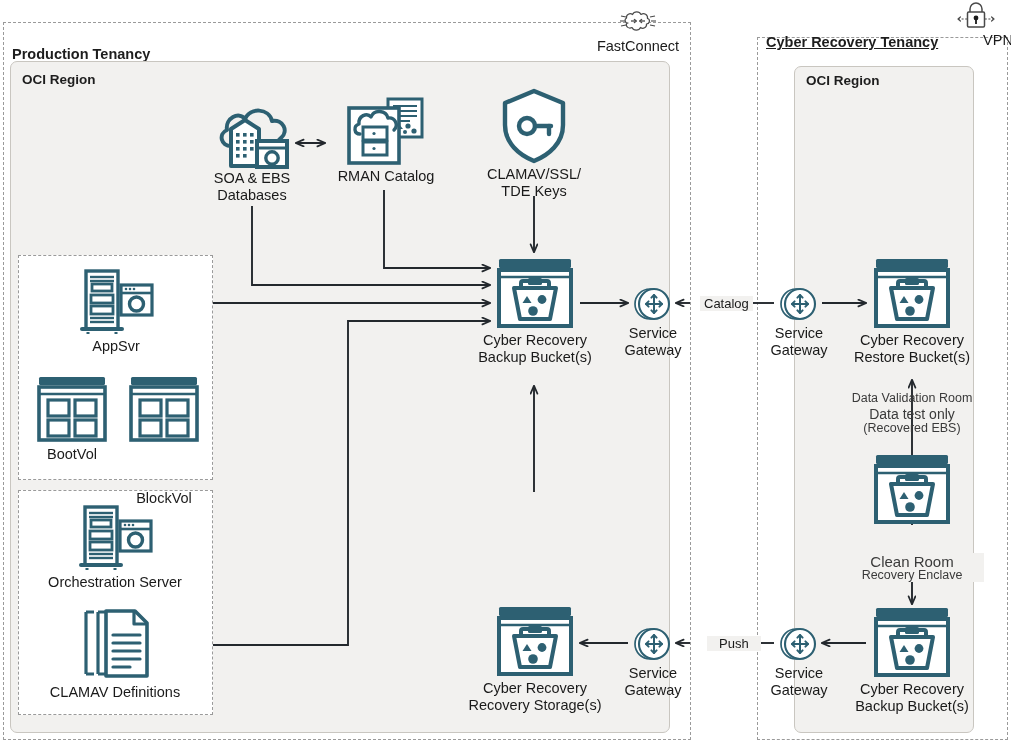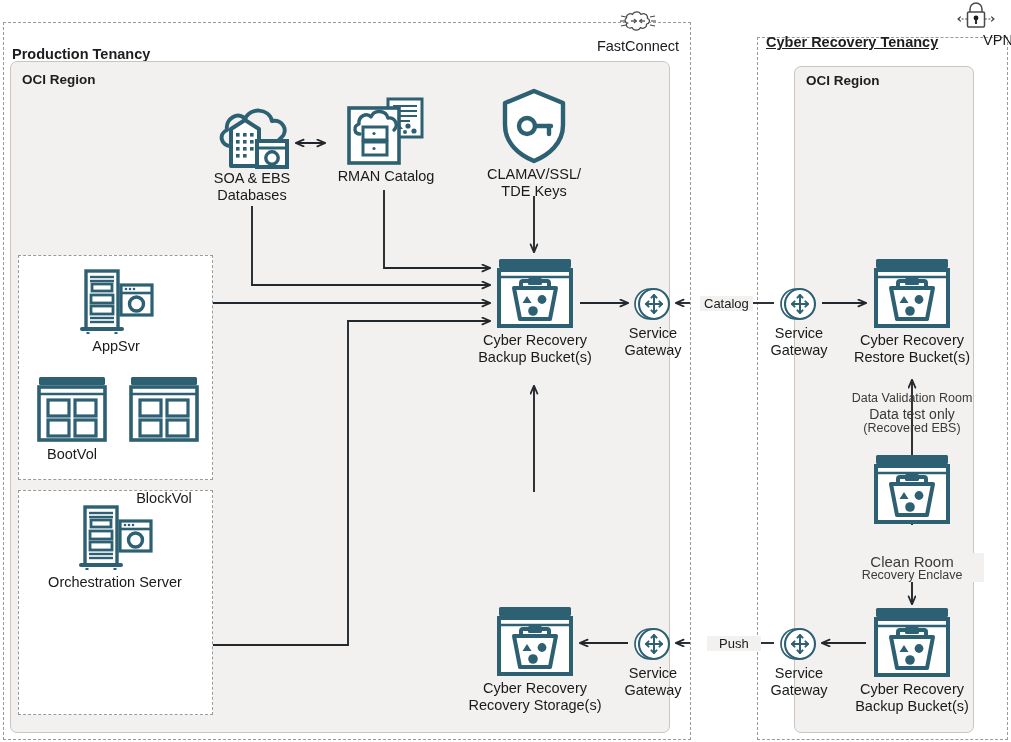--- a/index.html
+++ b/index.html
@@ -285,20 +285,40 @@
             <circle cx="53" cy="21" r="1.3"></circle>
             <circle cx="57" cy="21" r="1.3"></circle>
           </g>
         <circle cx="59.5" cy="36" r="7" fill="none" stroke="#2d6072" stroke-width="3.4"></circle>
         <circle cx="59.5" cy="36" r="2.2" fill="#ffffff"></circle>
       </svg>
     </div>
     <div class="cap" style="top:70px;">Orchestration Server</div>
   </div>
 
+  <div class="node" style="left:45px;top:608px;width:140px;height:96px;">
+    <div class="ico" style="top:0;">
+      <svg width="78" height="74" viewBox="0 0 78 74">
+        <path d="M10,4 L10,66" fill="none" stroke="#2d6072" stroke-width="3.2"></path>
+        <path d="M10,4 L18,4 M10,66 L18,66" stroke="#2d6072" stroke-width="3.2"></path>
+        <path d="M22,4 L22,66" fill="none" stroke="#2d6072" stroke-width="3.2"></path>
+        <path d="M22,4 L30,4 M22,66 L30,66" stroke="#2d6072" stroke-width="3.2"></path>
+        <path d="M30,3 L59,3 L71,15 L71,68 L30,68 Z" fill="#ffffff" stroke="#2d6072" stroke-width="3.6" stroke-linejoin="round"></path>
+        <path d="M58,3 L58,16 L71,16" fill="none" stroke="#2d6072" stroke-width="3.2" stroke-linejoin="round"></path>
+        <g stroke="#2d6072" stroke-width="3.2" stroke-linecap="round">
+          <path d="M37,27 L64,27"></path>
+            <path d="M37,35 L64,35"></path>
+            <path d="M37,43 L64,43"></path>
+          <path d="M37,51 L64,51"></path>
+            <path d="M37,59 L54,59"></path>
+        </g>
+      </svg>
+    </div>
+    <div class="cap" style="top:76px;">CLAMAV Definitions</div>
+  </div>
 
   <div class="node" style="left:474px;top:256px;width:122px;height:108px;">
     <div class="ico" style="top:0;">
       <svg width="82" height="74" viewBox="0 0 82 74">
         <rect x="5" y="3" width="72" height="9" rx="1.5" fill="#2d6072"></rect>
         <rect x="5" y="14" width="72" height="56" fill="#ffffff" stroke="#2d6072" stroke-width="4"></rect>
         <path d="M5,21 L77,21" stroke="#2d6072" stroke-width="2.6"></path>
         <path d="M27,32 L27,27 A2,2 0 0 1 29,25 L53,25 A2,2 0 0 1 55,27 L55,32" fill="none" stroke="#2d6072" stroke-width="4"></path>
         <rect x="34" y="22" width="14" height="7" rx="1.6" fill="#2d6072"></rect>
         <path d="M20,32 L62,32 L56,63 L26,63 Z" fill="#ffffff" stroke="#2d6072" stroke-width="4" stroke-linejoin="round"></path>

